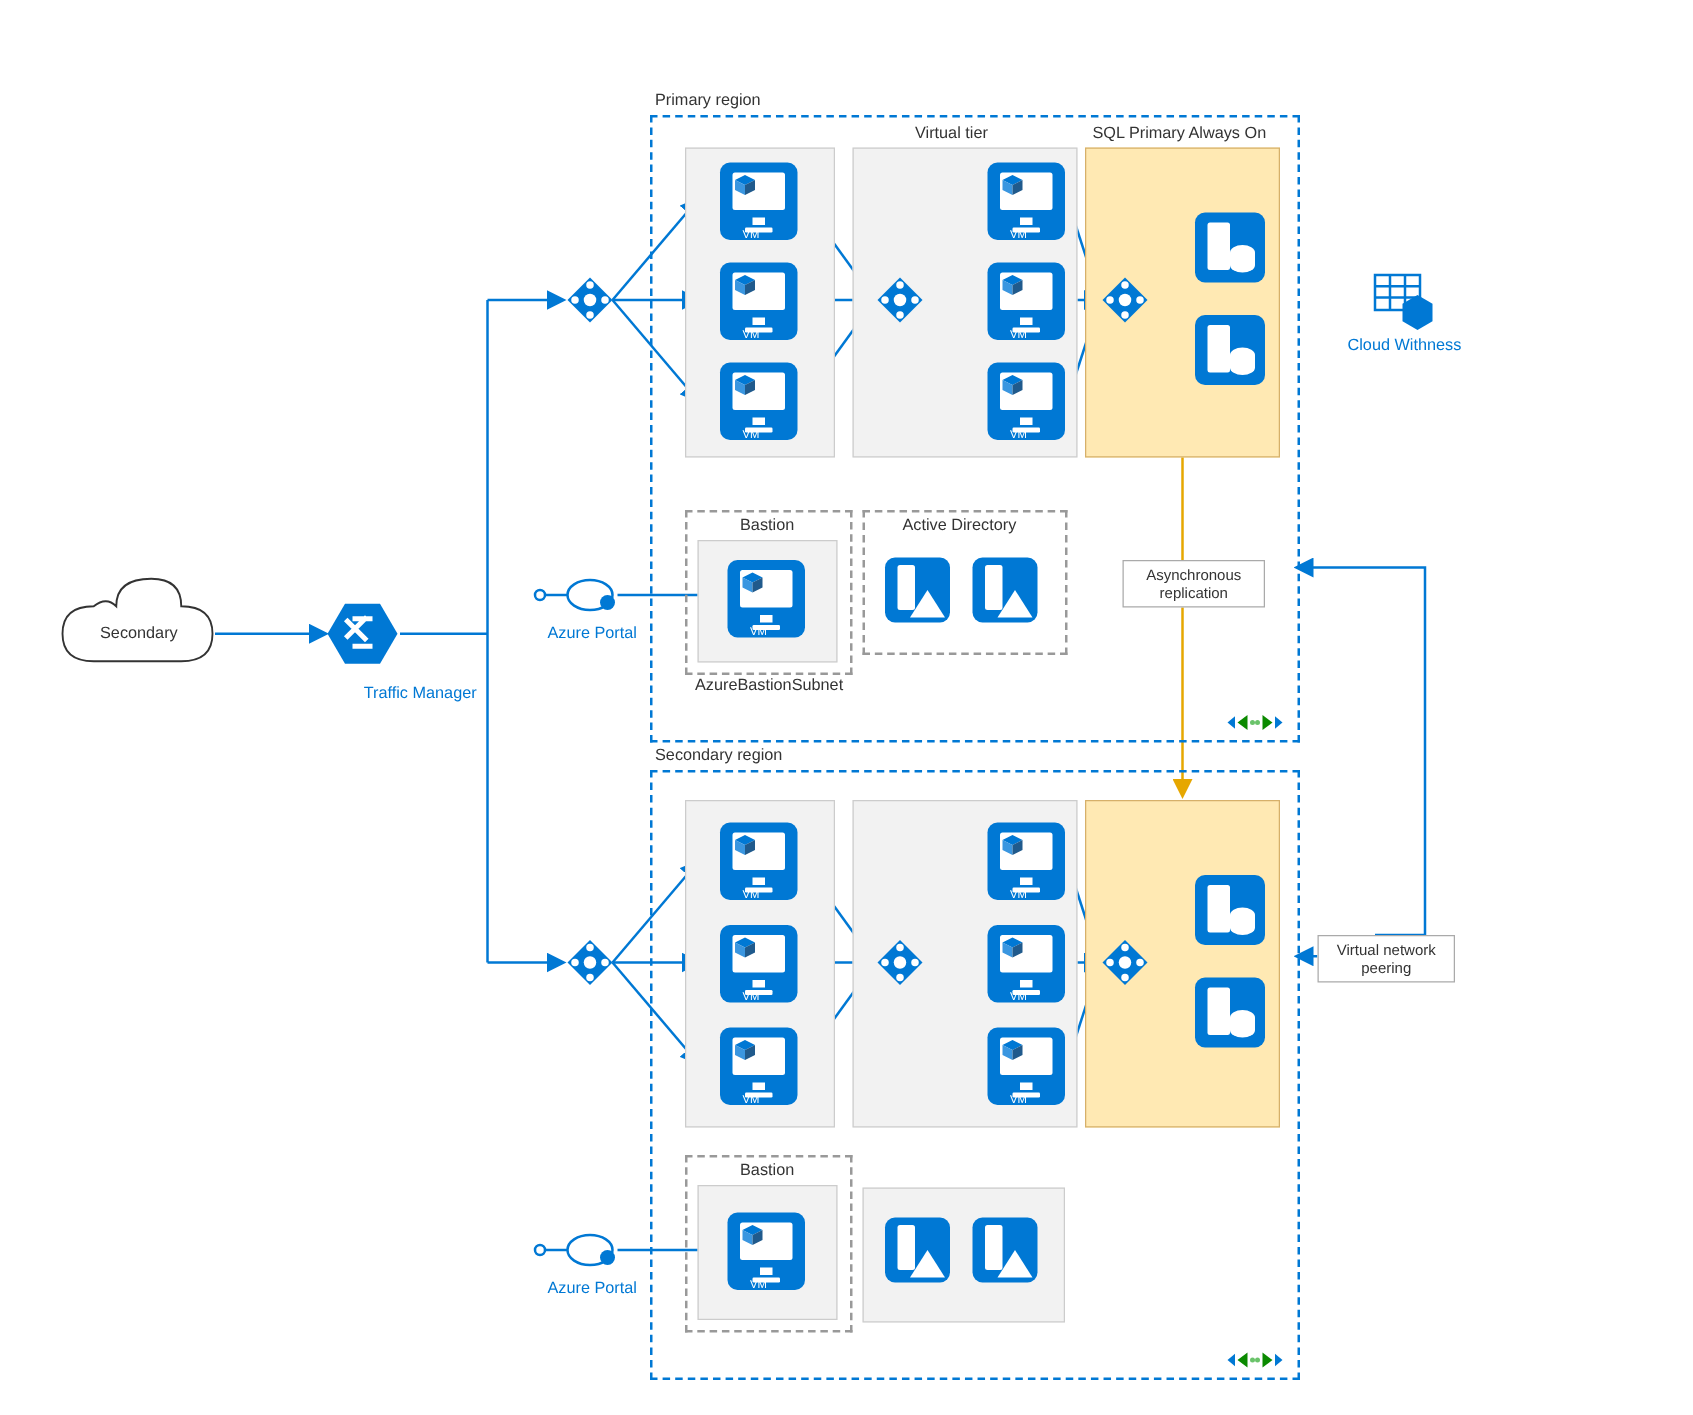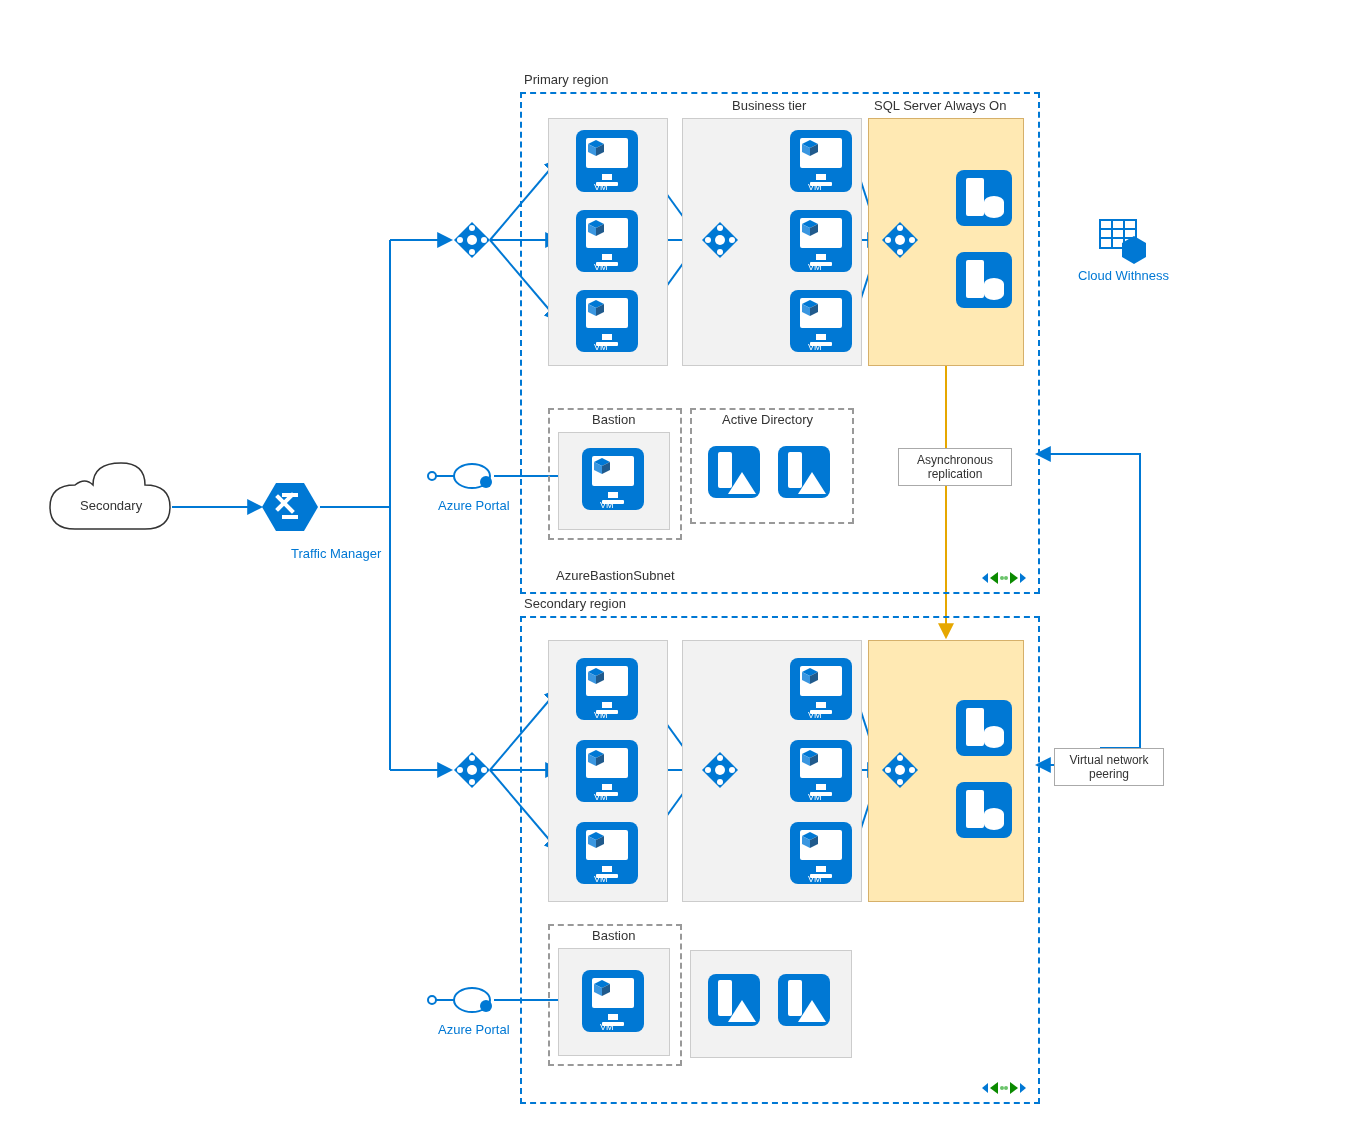--- a/index.html
+++ b/index.html
@@ -148,29 +148,29 @@
   <div class="label blue-text" style="left:438px;top:1022px;">Azure Portal</div>
   <div class="label blue-text" style="left:1078px;top:268px;">Cloud Withness</div>
 
   <div class="region" style="left:520px;top:92px;width:516px;height:498px;"></div>
   <div class="label" style="left:524px;top:72px;">Primary region</div>
 
   <div class="greybox" style="left:548px;top:118px;width:118px;height:246px;"></div>
   <div class="label" style="left:576px;top:98px;margin-top:44px;">Web tier</div>
 
   <div class="greybox" style="left:682px;top:118px;width:178px;height:246px;"></div>
-  <div class="label" style="left:732px;top:98px;">Business tier</div>
+  <div class="label" style="left:732px;top:98px;">Virtual tier</div>
 
   <div class="amberbox" style="left:868px;top:118px;width:154px;height:246px;"></div>
-  <div class="label" style="left:874px;top:98px;">SQL Server Always On</div>
+  <div class="label" style="left:874px;top:98px;">SQL Primary Always On</div>
 
   <div class="subbox" style="left:548px;top:408px;width:130px;height:128px;"></div>
   <div class="label" style="left:592px;top:412px;">Bastion</div>
   <div class="greybox" style="left:558px;top:432px;width:110px;height:96px;"></div>
-  <div class="label" style="left:556px;top:568px;">AzureBastionSubnet</div>
+  <div class="label" style="left:556px;top:540px;">AzureBastionSubnet</div>
 
   <div class="subbox" style="left:690px;top:408px;width:160px;height:112px;"></div>
   <div class="label" style="left:722px;top:412px;">Active Directory</div>
 
   <div class="textbox" style="left:898px;top:448px;width:100px;">Asynchronous replication</div>
 
   <div class="region" style="left:520px;top:616px;width:516px;height:484px;"></div>
   <div class="label" style="left:524px;top:596px;">Secondary region</div>
 
   <div class="greybox" style="left:548px;top:640px;width:118px;height:260px;"></div>

